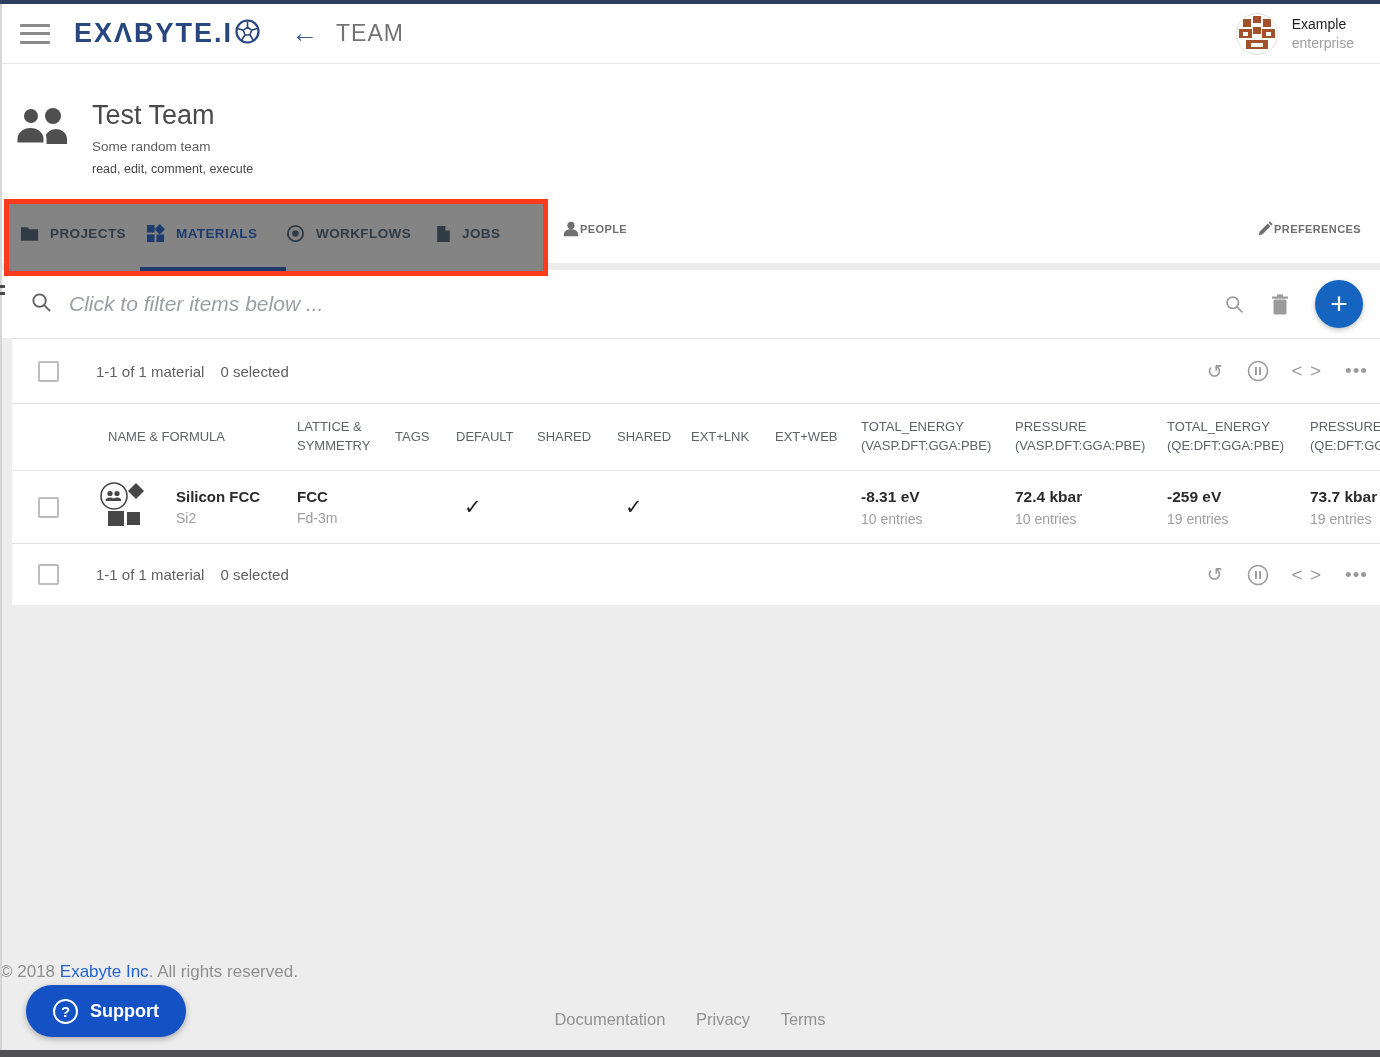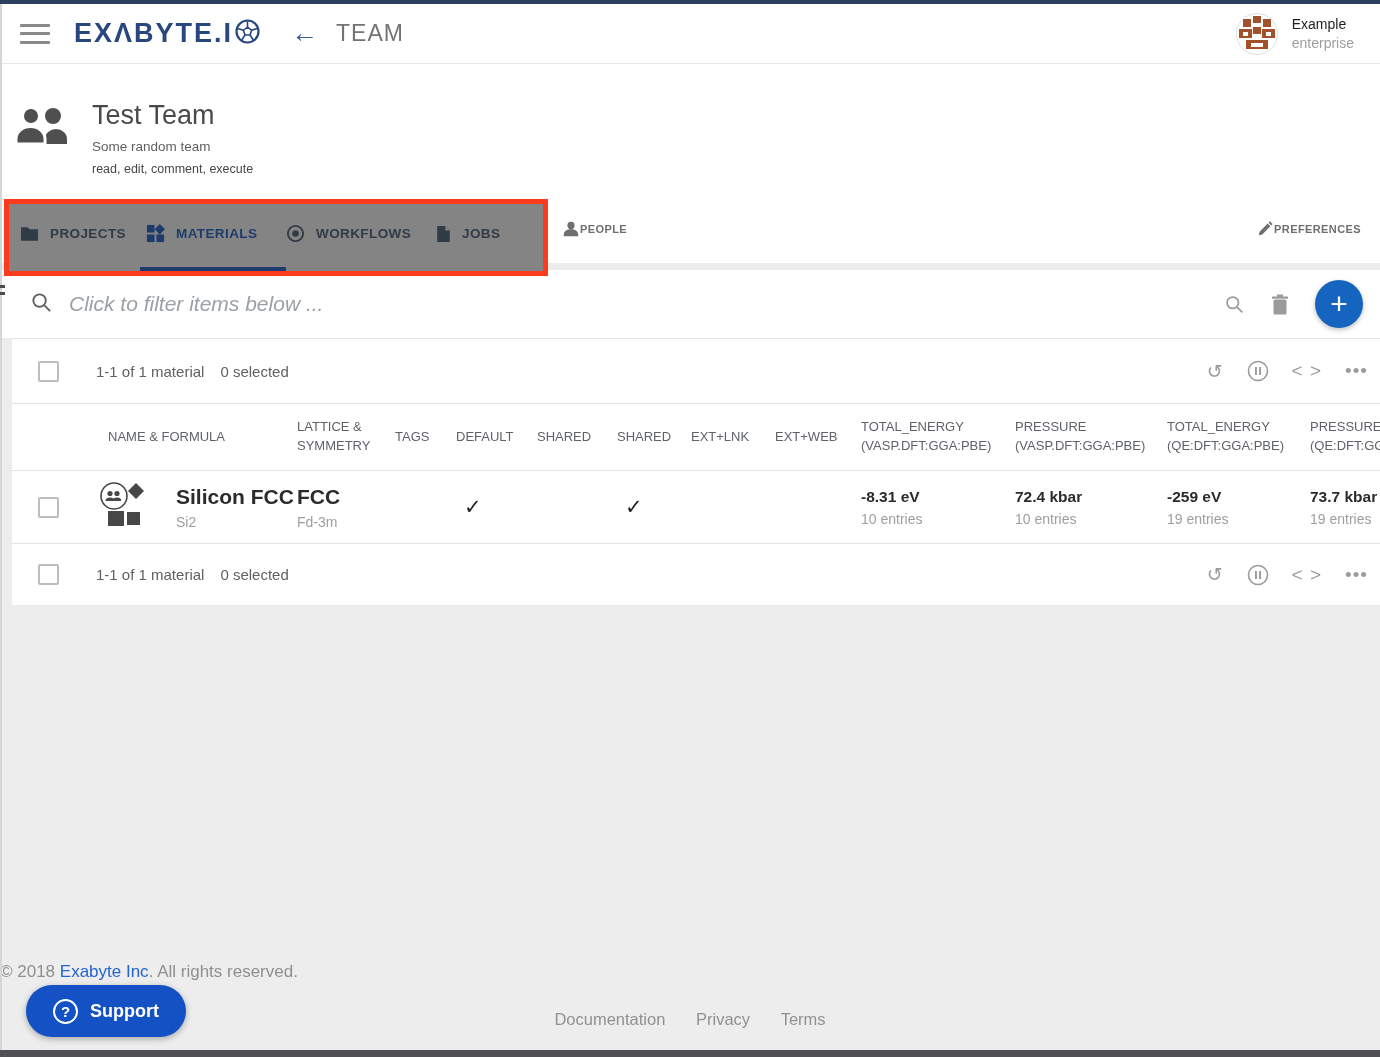--- a/index.html
+++ b/index.html
@@ -83,21 +83,21 @@
 
   
   .grid-row { display:grid; grid-template-columns:64px 221px 98px 61px 81px 80px 74px 84px 86px 154px 152px 143px 82px; }
   .header-row { height:67px; border-top:1px solid #e3e3e3; align-items:center; }
   .hcell { font-size:13px; line-height:1.45; color:#5f6368; padding-right:8px; overflow:hidden; white-space:nowrap; cursor:pointer; }
   .hcell.name { padding-left:32px; }
   .data-row { height:73px; border-top:1px solid #e3e3e3; align-items:center; cursor:pointer; }
   .cell { overflow:hidden; white-space:nowrap; }
   .cell-check { padding-left:26px; }
   .cell-name { display:flex; align-items:center; gap:28px; padding-left:24px; }
-  .primary { font-size:21px; font-weight:bold; color:#2b2b2b; }
+  .primary { font-size:15px; font-weight:bold; color:#2b2b2b; }
   .secondary { font-size:14px; color:#9e9e9e; margin-top:5px; }
   .val-primary { font-size:15.5px; font-weight:bold; color:#2b2b2b; }
   .checkmark { font-size:21px; color:#1f1f1f; padding-left:8px; }
 
   
   .copyright { position:absolute; left:0; top:962px; width:1380px; text-align:left; font-size:17px; color:#8f8f8f; }
   .copyright a { color:#2364d2; text-decoration:none; cursor:pointer; }
   .footer-links { position:absolute; left:0; top:1010px; width:1380px; text-align:center; font-size:16.5px; color:#919191; }
   .footer-links a { color:#919191; text-decoration:none; margin:0 13px; cursor:pointer; }
 

